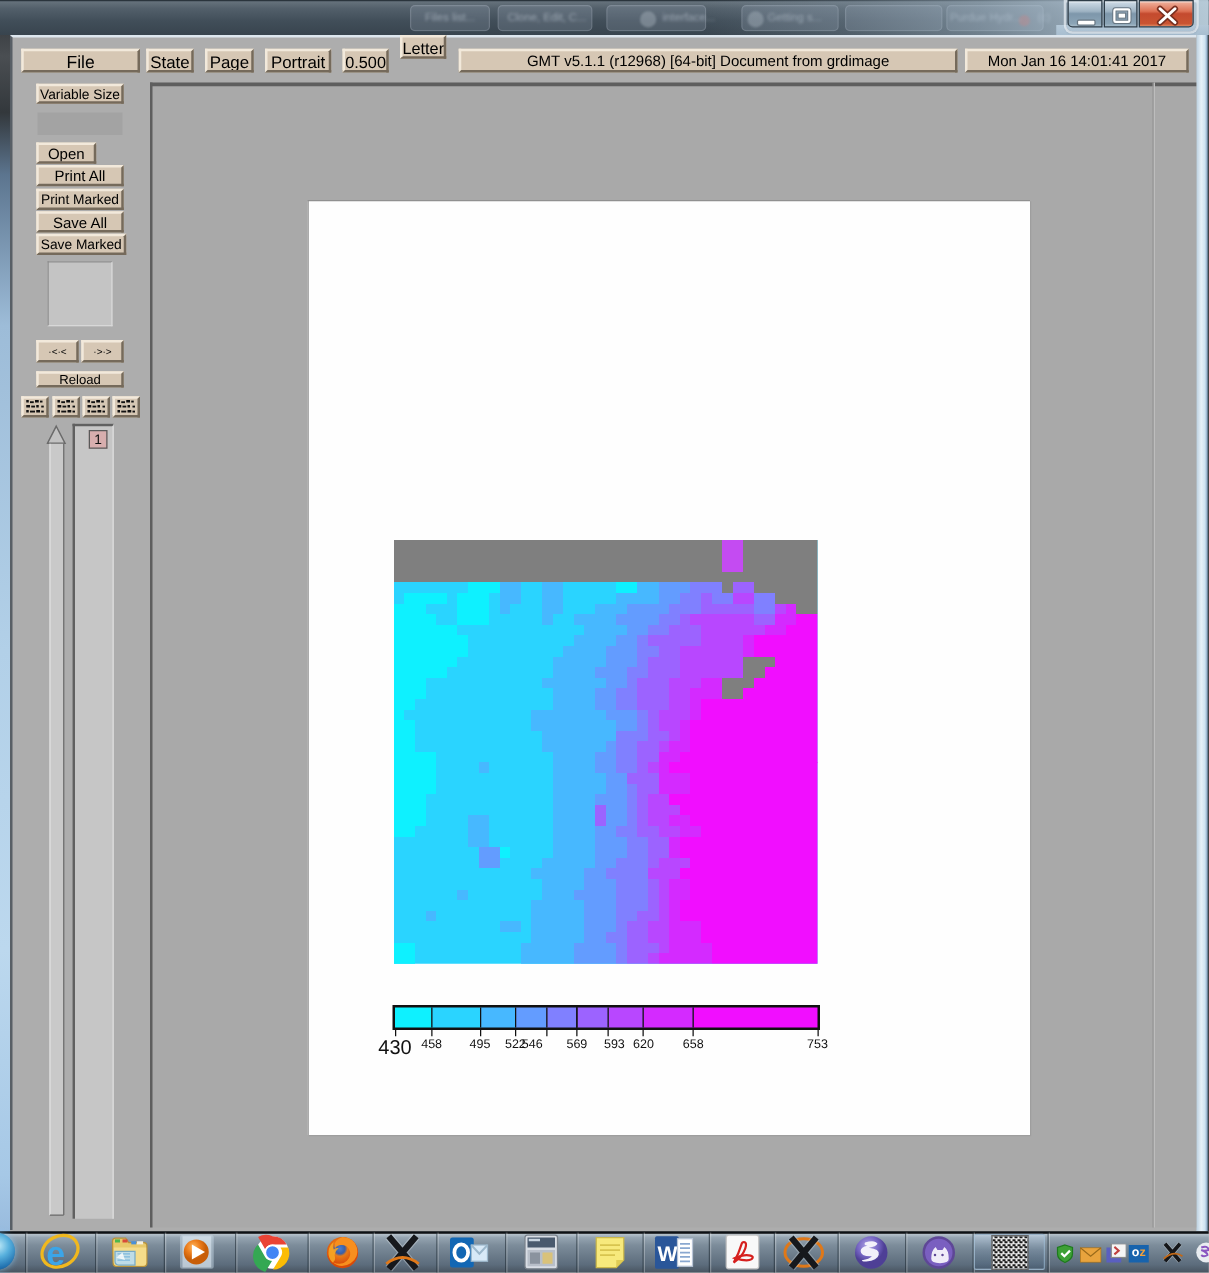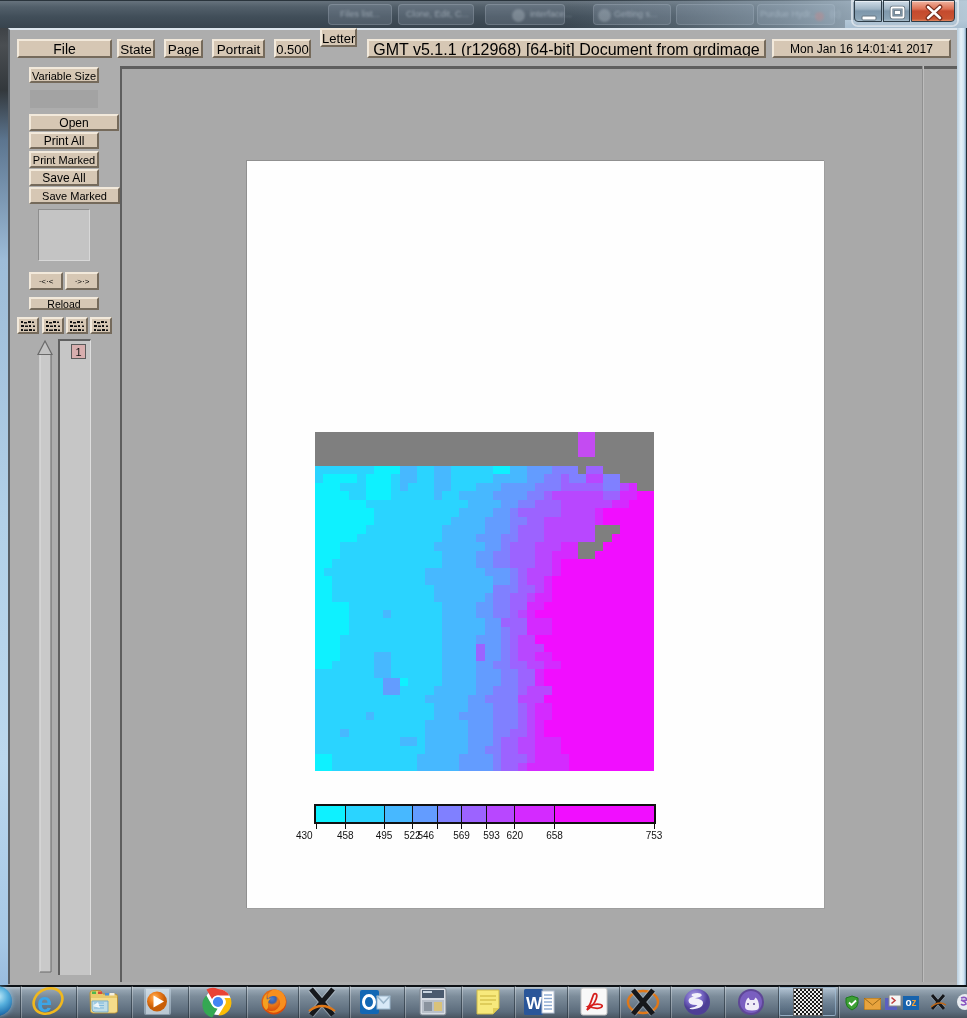--- a/index.html
+++ b/index.html
@@ -400,47 +400,47 @@
     <div style="position:absolute;left:315.5px;top:824px;width:1px;height:5px;background:#111"></div>
     <div style="position:absolute;left:344.8px;top:824px;width:1px;height:5px;background:#111"></div>
     <div style="position:absolute;left:383.5px;top:824px;width:1px;height:5px;background:#111"></div>
     <div style="position:absolute;left:411.8px;top:824px;width:1px;height:5px;background:#111"></div>
     <div style="position:absolute;left:436.9px;top:824px;width:1px;height:5px;background:#111"></div>
     <div style="position:absolute;left:461.0px;top:824px;width:1px;height:5px;background:#111"></div>
     <div style="position:absolute;left:486.1px;top:824px;width:1px;height:5px;background:#111"></div>
     <div style="position:absolute;left:514.3px;top:824px;width:1px;height:5px;background:#111"></div>
     <div style="position:absolute;left:554.1px;top:824px;width:1px;height:5px;background:#111"></div>
     <div style="position:absolute;left:653.5px;top:824px;width:1px;height:5px;background:#111"></div>
-    <div style="position:absolute;left:296.0px;top:830px;width:40px;font-size:10px;color:#111">430</div>
+    <div style="position:absolute;left:296.0px;top:830px;width:40px;text-align:center;font-size:16px;color:#111">430</div>
     <div style="position:absolute;left:325.3px;top:830px;width:40px;text-align:center;font-size:10px;color:#111">458</div>
     <div style="position:absolute;left:364.0px;top:830px;width:40px;text-align:center;font-size:10px;color:#111">495</div>
     <div style="position:absolute;left:392.3px;top:830px;width:40px;text-align:center;font-size:10px;color:#111">522</div>
     <div style="position:absolute;left:417.4px;top:830px;width:40px;text-align:left;font-size:10px;color:#111">546</div>
     <div style="position:absolute;left:441.5px;top:830px;width:40px;text-align:center;font-size:10px;color:#111">569</div>
     <div style="position:absolute;left:475px;top:830px;width:33px;text-align:center;font-size:10px;color:#111">593</div>
     <div style="position:absolute;left:494.8px;top:830px;width:40px;text-align:center;font-size:10px;color:#111">620</div>
     <div style="position:absolute;left:534.6px;top:830px;width:40px;text-align:center;font-size:10px;color:#111">658</div>
     <div style="position:absolute;left:634.0px;top:830px;width:40px;text-align:center;font-size:10px;color:#111">753</div>
 
   <div class="bv" style="left:17px;top:39px;width:95px;height:19px;font-size:14px;line-height:17px">File</div>
     <div class="bv" style="left:117px;top:39px;width:38px;height:19px;font-size:13.5px;line-height:17px">State</div>
     <div class="bv" style="left:164px;top:39px;width:39px;height:19px;font-size:13.5px;line-height:17px">Page</div>
     <div class="bv" style="left:212px;top:39px;width:53px;height:19px;font-size:13.5px;line-height:17px">Portrait</div>
     <div class="bv" style="left:274px;top:39px;width:37px;height:19px;font-size:13px;line-height:17px">0.500</div>
     <div class="bv" style="left:320px;top:28px;width:37px;height:19px;font-size:13px;line-height:17px">Letter</div>
-    <div class="bv" style="left:367px;top:39px;width:399px;height:19px;font-size:16px;line-height:17px">GMT v5.1.1 (r12968) [64-bit] Document from grdimage</div>
+    <div class="bv" style="left:367px;top:39px;width:399px;height:19px;font-size:12px;line-height:17px">GMT v5.1.1 (r12968) [64-bit] Document from grdimage</div>
     <div class="bv" style="left:772px;top:39px;width:179px;height:19px;font-size:12px;line-height:17px">Mon Jan 16 14:01:41 2017</div>
 
   <div class="bv" style="left:29px;top:67px;width:70px;height:16px;font-size:11px;line-height:14px">Variable Size</div>
     <div style="position:absolute;left:30px;top:90px;width:68px;height:18px;background:#a3a3a3"></div>
-    <div class="bv" style="left:29px;top:114px;width:90px;height:17px;font-size:12px;line-height:15px">Open</div>
+    <div class="bv" style="left:29px;top:114px;width:48px;height:17px;font-size:12px;line-height:15px">Open</div>
     <div class="bv" style="left:29px;top:132px;width:70px;height:17px;font-size:12px;line-height:15px">Print All</div>
     <div class="bv" style="left:29px;top:151px;width:70px;height:17px;font-size:11px;line-height:15px">Print Marked</div>
     <div class="bv" style="left:29px;top:169px;width:70px;height:17px;font-size:12px;line-height:15px">Save All</div>
-    <div class="bv" style="left:29px;top:187px;width:91px;height:17px;font-size:11px;line-height:15px">Save Marked</div>
+    <div class="bv" style="left:29px;top:187px;width:72px;height:17px;font-size:11px;line-height:15px">Save Marked</div>
     <div style="position:absolute;left:38px;top:209px;width:52px;height:52px;background:#c4c4c4;border-top:1px solid #8e8e8e;border-left:1px solid #8e8e8e;border-right:1px solid #d8d8d8;border-bottom:1px solid #d8d8d8"></div>
     <div class="bv" style="left:29px;top:272px;width:34px;height:18px;font-size:8px;line-height:16px">·&lt;·&lt;</div>
     <div class="bv" style="left:65px;top:272px;width:34px;height:18px;font-size:8px;line-height:16px">·&gt;·&gt;</div>
     <div class="bv" style="left:29px;top:297px;width:70px;height:13px;font-size:10.5px;line-height:11px">Reload</div>
     <div class="bv icb" style="left:17px;top:317px"><svg width="17" height="13">
         <rect x="1" y="1" width="2" height="2" fill="#111"></rect>
         <rect x="4" y="2" width="3" height="1.5" fill="#111"></rect>
         <rect x="8" y="1" width="3" height="2" fill="#111"></rect>
         <rect x="12" y="1.5" width="2" height="1.5" fill="#111"></rect>
         <rect x="1" y="5" width="3" height="2" fill="#111"></rect>

